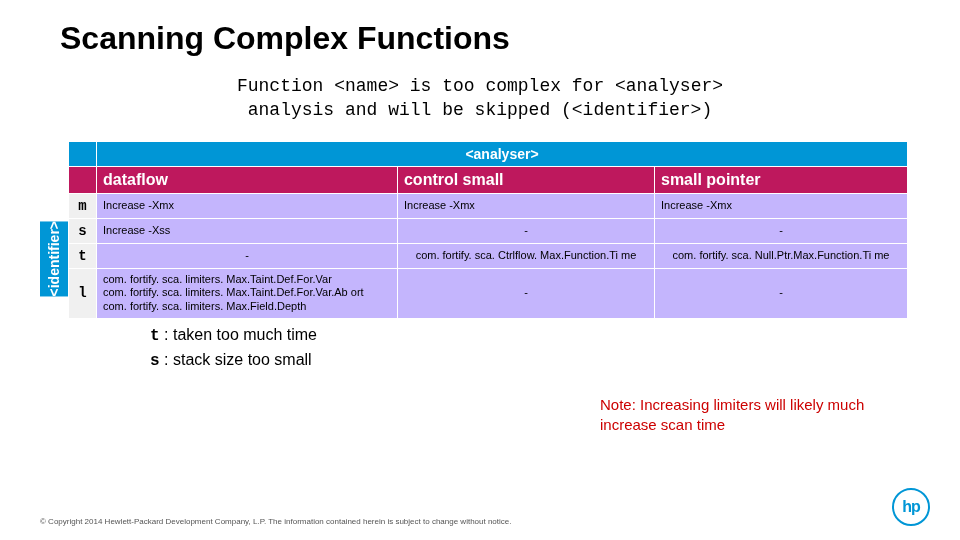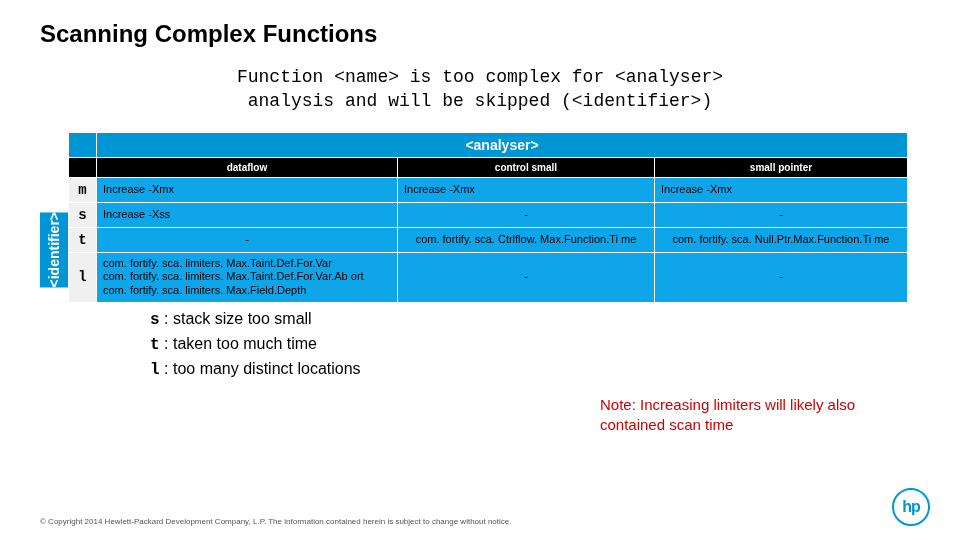--- a/index.html
+++ b/index.html
@@ -4,24 +4,24 @@
 <style>
   * { box-sizing: border-box; margin: 0; padding: 0; }
   body {
     width: 960px; height: 540px;
     font-family: Arial, Helvetica, sans-serif;
     background: #fff;
     position: relative;
     overflow: hidden;
   }
   .title {
-    font-size: 24px;
+    font-size: 32px;
     font-weight: bold;
     color: #000;
-    padding: 20px 0 0 40px;
+    padding: 20px 0 0 60px;
   }
   .mono-msg {
     font-family: "Courier New", monospace;
     font-size: 18px;
     text-align: center;
     margin: 17px 0 18px 0;
     line-height: 1.35;
   }
   .content {
     display: flex;
@@ -55,37 +55,37 @@
   }
   .hdr-top {
     background: #0096d6;
     color: #fff;
     text-align: center;
     font-weight: bold;
     font-size: 14px;
     height: 20px;
   }
   .hdr-sub {
-    background: #000000;
+    background: #be185d;
     color: #fff;
-    text-align: center;
+    text-align: left;
     font-weight: bold;
-    font-size: 10px;
+    font-size: 16px;
     height: 20px;
   }
   .rowlabel {
     background: #f0f0f0;
     font-family: "Courier New", monospace;
     font-weight: bold;
     text-align: center;
     width: 28px;
     font-size: 14px;
   }
   .cell {
-    background: #0ea5e9;
+    background: #c4b5fd;
     font-size: 11px;
     line-height: 1.25;
   }
   .center { text-align: center; }
   .legend {
     margin-left: 150px;
     margin-top: 4px;
     font-size: 16px;
     line-height: 1.5;
   }
@@ -176,22 +176,21 @@
 com. fortify. sca. limiters. Max.Taint.Def.For.Var.Ab ort
 com. fortify. sca. limiters. Max.Field.Depth</td>
       <td class="cell center">-</td>
       <td class="cell center">-</td>
     </tr>
   </tbody>
     </table>
 </div>
 
 <div class="legend">
+  <div><span class="code">t</span><span> : taken too much time</span></div>
   <div><span class="code">s</span><span> : stack size too small</span></div>
-  <div><span class="code">t</span><span> : taken too much time</span></div>
-  <div><span class="code">l</span><span> : too many distinct locations</span></div>
 </div>
 
-<div class="note">Note: Increasing limiters will likely also contained scan time</div>
+<div class="note">Note: Increasing limiters will likely much increase scan time</div>
 
 <div class="footer">© Copyright 2014 Hewlett-Packard Development Company, L.P.  The information contained herein is subject to change without notice.</div>
 
 <div class="logo">hp</div>
 
 </body></html>

